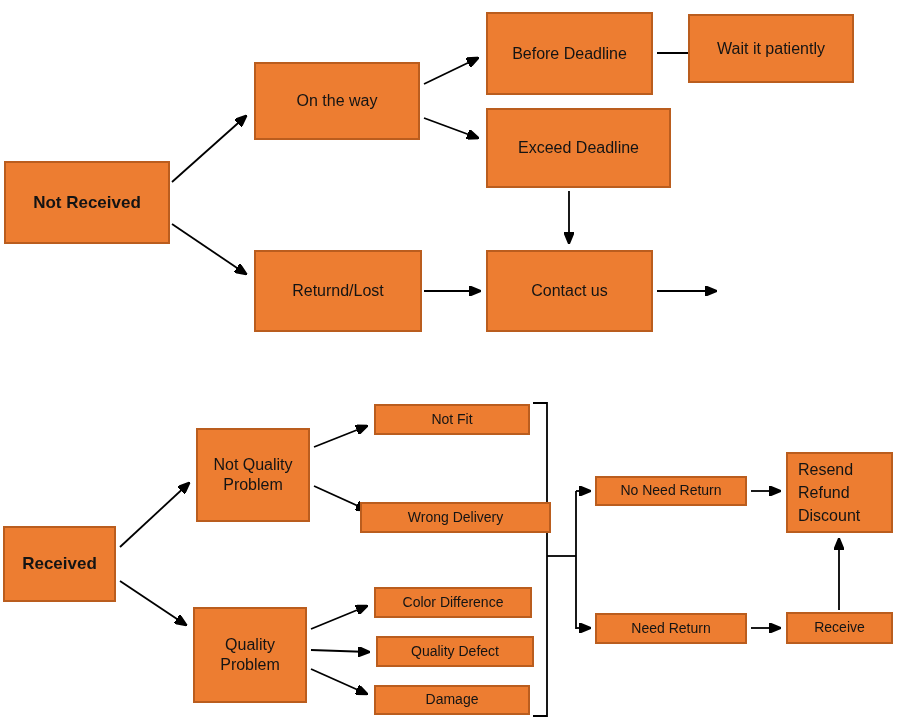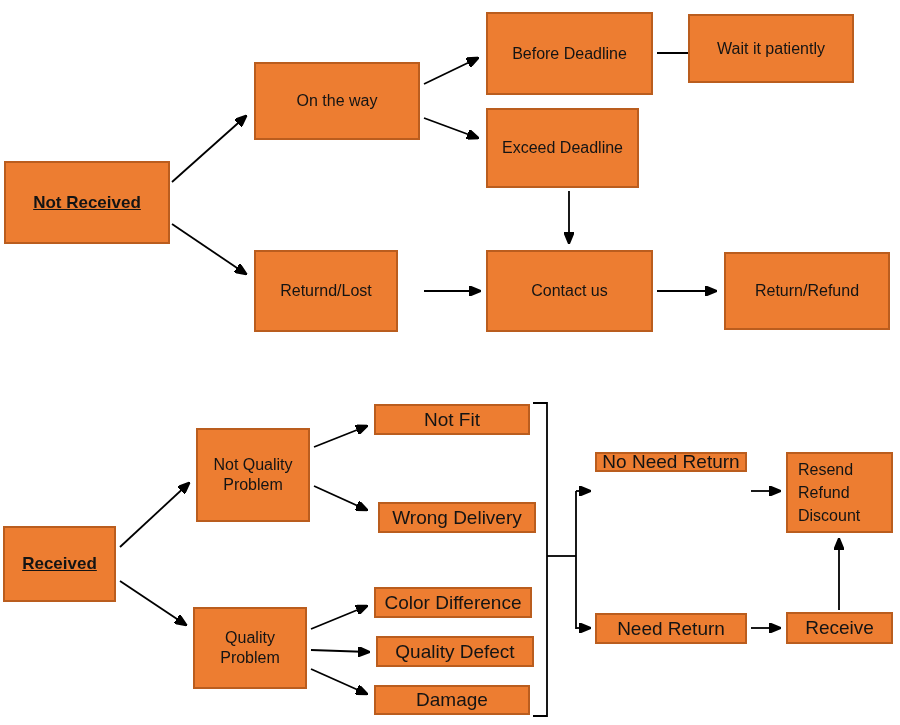--- a/index.html
+++ b/index.html
@@ -10,22 +10,22 @@
   .wires{position:absolute;left:0;top:0;z-index:1;}
   .wires line,.wires path{stroke:var(--arrow-color,#000);stroke-width:1.8;}
   .node{
     position:absolute;z-index:2;box-sizing:border-box;
     display:flex;align-items:center;justify-content:center;
     text-align:center;padding:2px 10px;
     background:var(--node-fill,#ED7D31);
     border:2px solid var(--node-border,#BA5D1E);
     color:#141414;font-size:16px;line-height:1.25;
   }
-  .node.hdr{font-weight:700;font-size:17px;text-decoration:underline;}
-  .node.sm{font-size:19px;padding:1px 4px;}
+  .node.hdr{font-weight:700;font-size:17px;}
+  .node.sm{font-size:14px;padding:1px 4px;}
   .node.multiline{
     justify-content:flex-start;text-align:left;
     white-space:pre-line;padding-left:10px;font-size:16px;line-height:1.45;
   }
 </style>
 </head>
 <body>
 
 <div class="stage">
 
@@ -61,33 +61,32 @@
 
     <line x1="751" y1="491" x2="780" y2="491" marker-end="url(#ah)"></line>
     <line x1="751" y1="628" x2="780" y2="628" marker-end="url(#ah)"></line>
     <line x1="839" y1="610" x2="839" y2="539" marker-end="url(#ah)"></line>
   </svg>
 
   <div class="node hdr" style="left:4px;top:161px;width:166px;height:83px">Not Received</div>
   <div class="node" style="left:254px;top:62px;width:166px;height:78px">On the way</div>
   <div class="node" style="left:486px;top:12px;width:167px;height:83px">Before Deadline</div>
   <div class="node" style="left:688px;top:14px;width:166px;height:69px">Wait it patiently</div>
-  <div class="node" style="left:486px;top:108px;width:153px;height:80px">Exceed Deadline</div>
-  <div class="node" style="left:254px;top:250px;width:144px;height:82px">Returnd/Lost</div>
+  <div class="node" style="left:486px;top:108px;width:185px;height:80px">Exceed Deadline</div>
+  <div class="node" style="left:254px;top:250px;width:168px;height:82px">Returnd/Lost</div>
   <div class="node" style="left:486px;top:250px;width:167px;height:82px">Contact us</div>
-  <div class="node" style="left:724px;top:252px;width:166px;height:78px">Return/Refund</div>
 
   <div class="node hdr" style="left:3px;top:526px;width:113px;height:76px">Received</div>
   <div class="node" style="left:196px;top:428px;width:114px;height:94px">Not Quality Problem</div>
   <div class="node sm" style="left:374px;top:404px;width:156px;height:31px">Not Fit</div>
-  <div class="node sm" style="left:378px;top:502px;width:158px;height:31px">Wrong Delivery</div>
-  <div class="node" style="left:193px;top:607px;width:114px;height:82px">Quality Problem</div>
+  <div class="node sm" style="left:360px;top:502px;width:191px;height:31px">Wrong Delivery</div>
+  <div class="node" style="left:193px;top:607px;width:114px;height:96px">Quality Problem</div>
   <div class="node sm" style="left:376px;top:636px;width:158px;height:31px">Quality Defect</div>
   <div class="node sm" style="left:374px;top:587px;width:158px;height:31px">Color Difference</div>
   <div class="node sm" style="left:374px;top:685px;width:156px;height:30px">Damage</div>
-  <div class="node sm" style="left:595px;top:452px;width:152px;height:20px">No Need Return</div>
+  <div class="node sm" style="left:595px;top:476px;width:152px;height:30px">No Need Return</div>
   <div class="node sm" style="left:595px;top:613px;width:152px;height:31px">Need Return</div>
   <div class="node multiline" style="left:786px;top:452px;width:107px;height:81px">Resend
 Refund
 Discount</div>
   <div class="node sm" style="left:786px;top:612px;width:107px;height:32px">Receive</div>
 
 </div>
 
 </body></html>

